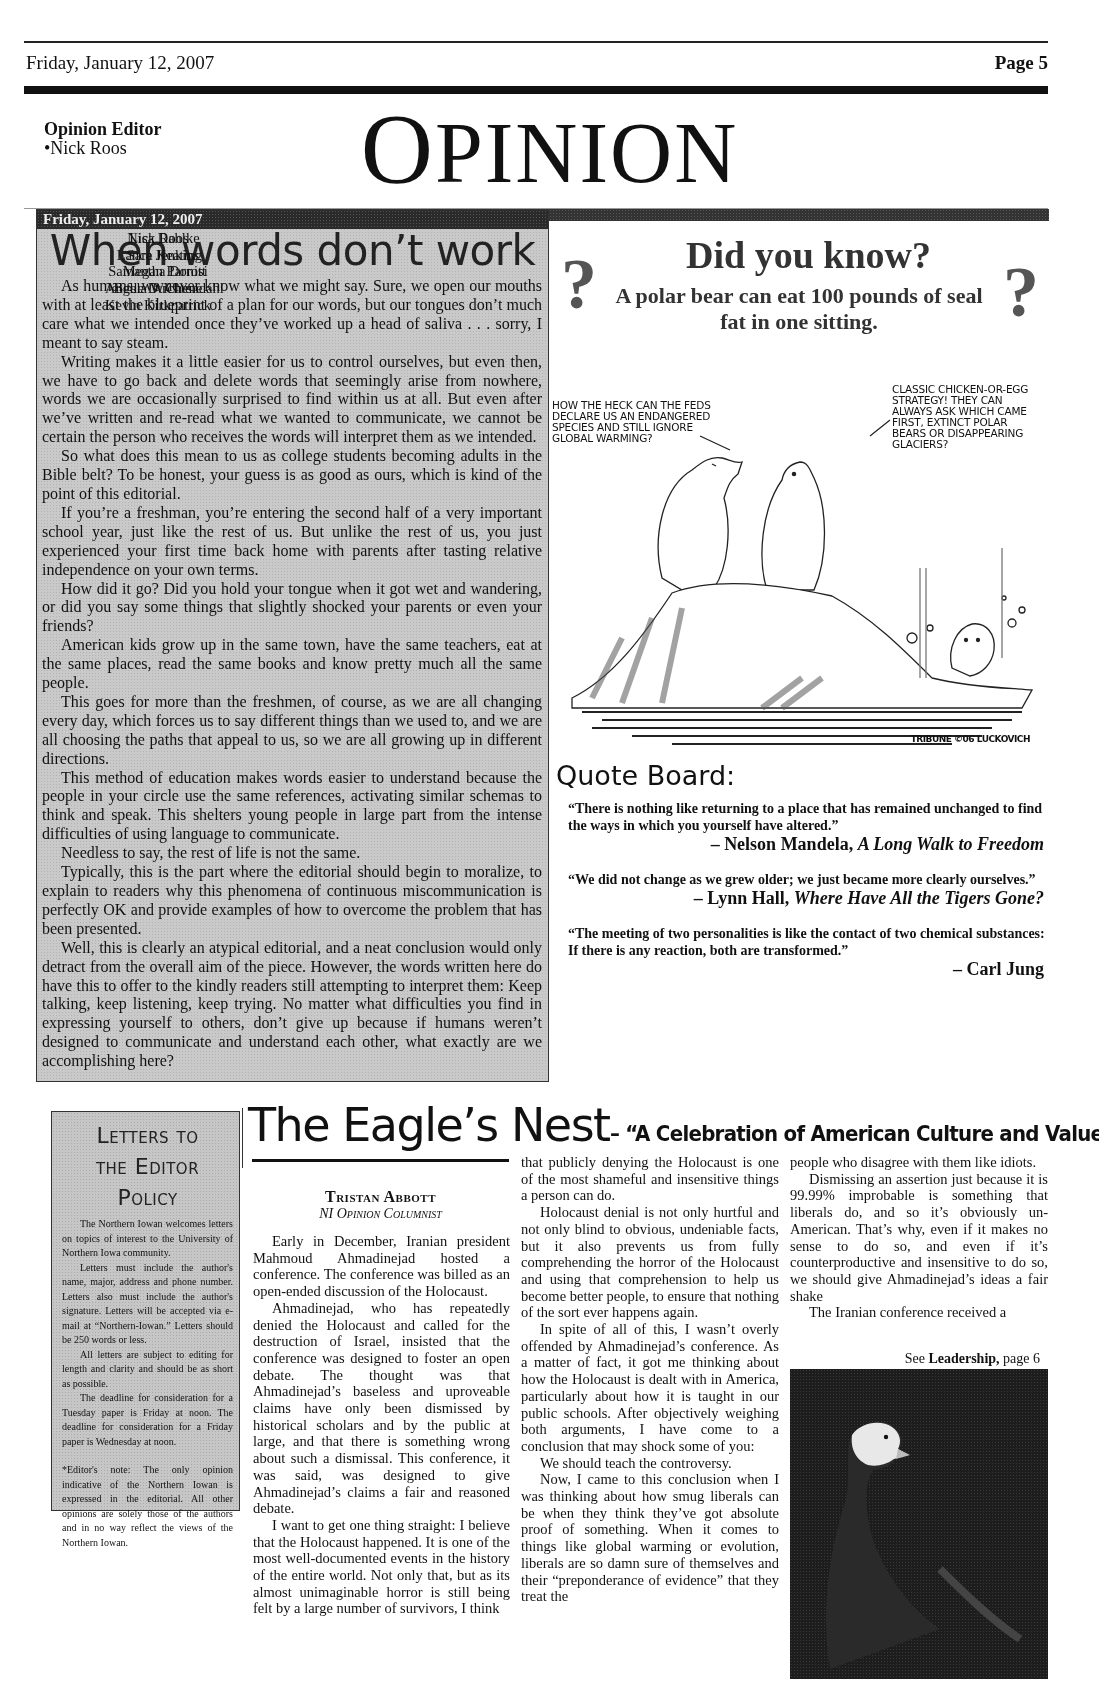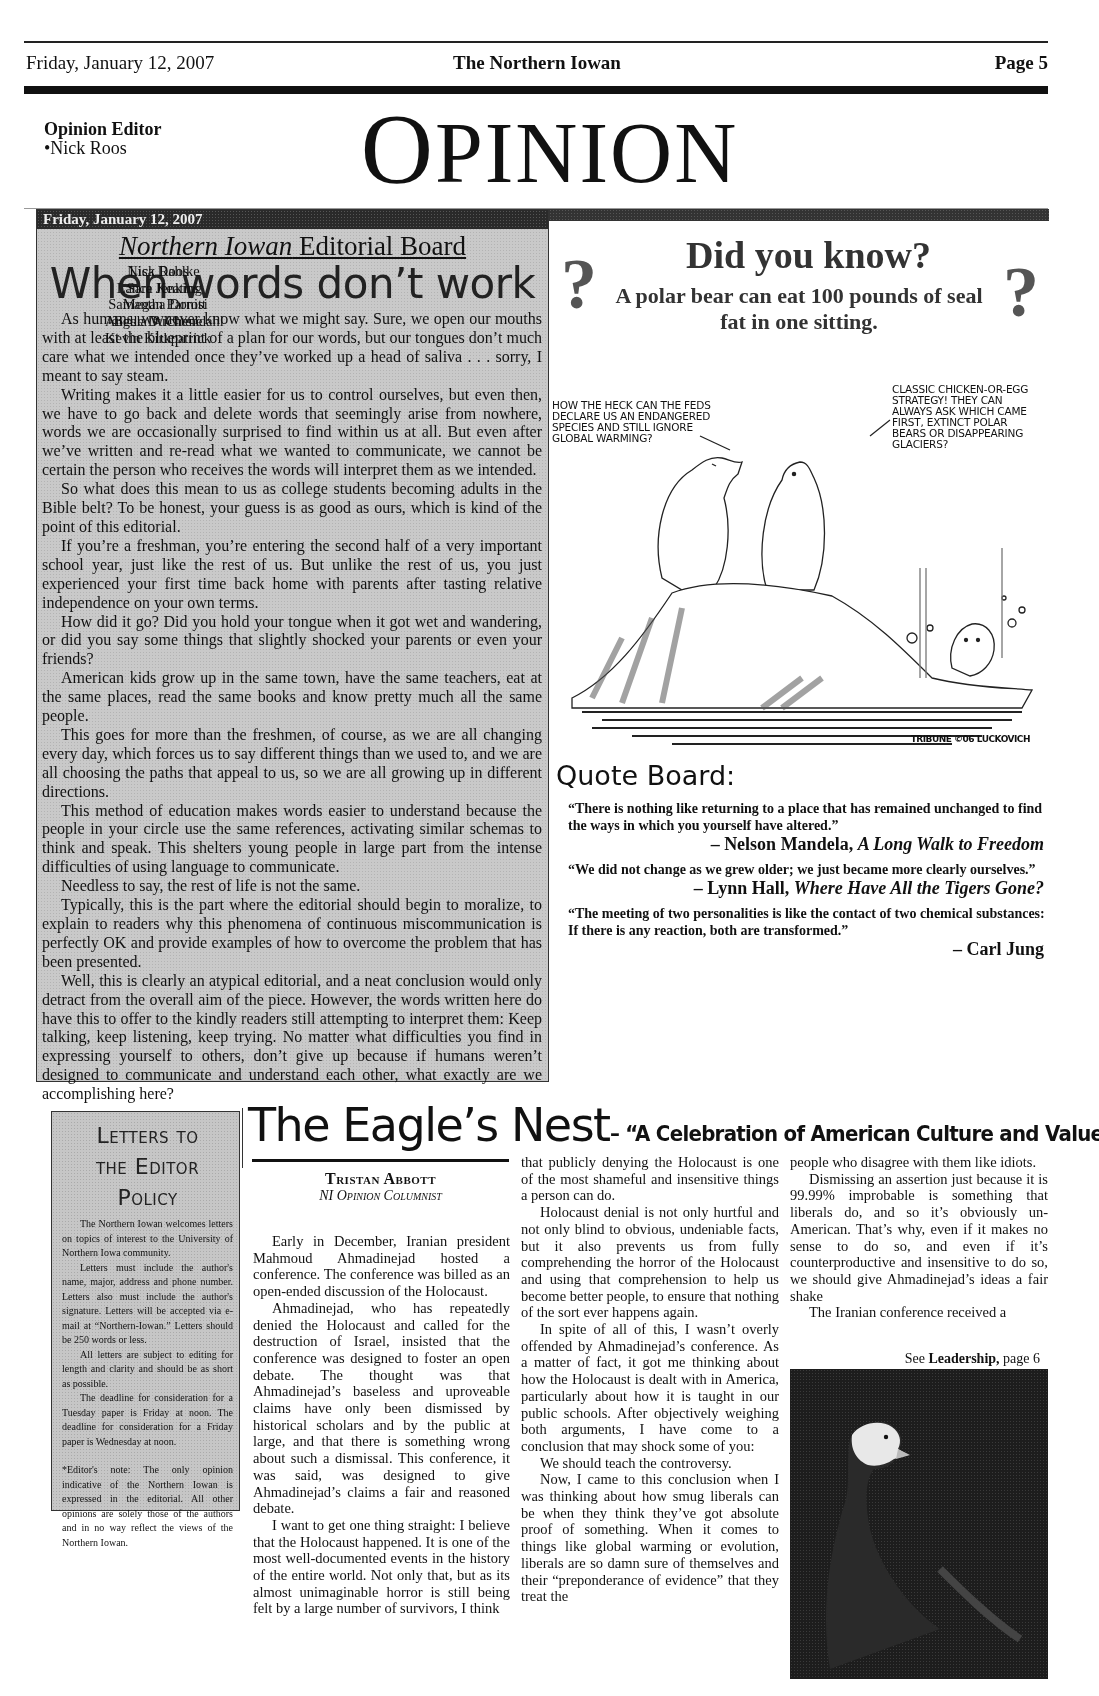--- a/index.html
+++ b/index.html
@@ -55,69 +55,67 @@
     #cartoon svg { position: absolute; left: 0; top: 0; }
     #cartoon-sig { position: absolute; right: 12px; bottom: 14px; font-family: "DejaVu Sans", sans-serif; font-size: 9px; font-weight: bold; letter-spacing: -0.5px; }
 
     
     #quote-board { left: 556px; top: 760px; width: 490px; }
     #quote-board h2 { font-family: "DejaVu Sans", sans-serif; font-weight: normal; font-size: 27px; margin-left: 0; }
     .quote { margin-top: 9px; padding-left: 12px; }
     .quote .text { font-weight: bold; font-size: 14px; line-height: 17px; }
     .quote .attr { text-align: right; font-weight: bold; font-size: 18px; line-height: 20px; padding-right: 2px; }
     .quote .attr .work { font-style: italic; }
-    .quote + .quote { margin-top: 7px; }
+    .quote + .quote { margin-top: 17px; }
     #letters-box { left: 51px; top: 1111px; width: 189px; height: 400px; border: 1px solid #333; background: #c6c6c6;
       background-image: radial-gradient(#aaa 0.6px, transparent 0.7px); background-size: 3px 3px; padding: 8px 6px 0 10px; }
     #letters-title { font-family: "DejaVu Sans", sans-serif; font-size: 22px; text-align: center; line-height: 31px; font-variant: small-caps; letter-spacing: 0.5px; color: #222; margin-bottom: 4px; }
     #letters-body { font-size: 10px; line-height: 14.5px; text-align: justify; }
     #letters-body p { text-indent: 18px; }
     #letters-body p.note { text-indent: 0; margin-top: 14px; }
 
     
     #eagle-rule-left { left: 242px; top: 1108px; width: 1px; height: 60px; background: #333; }
     #eagle-title { left: 248px; top: 1098px; width: 810px; white-space: nowrap; }
     #eagle-title .main { font-family: "DejaVu Sans", sans-serif; font-size: 46px; letter-spacing: -1.5px; }
     #eagle-title .sub { font-family: "DejaVu Sans", sans-serif; font-weight: bold; font-size: 22px; letter-spacing: -0.8px; transform: scaleX(0.9); display: inline-block; transform-origin: left; }
     #byline-rule { left: 252px; top: 1159px; width: 257px; height: 3px; background: #111; }
     #byline { left: 252px; top: 1170px; width: 257px; text-align: center; }
-    #byline .name { font-size: 16px; font-weight: bold; font-variant: small-caps; letter-spacing: 0.5px; }
+    #byline .name { font-size: 16px; font-weight: bold; font-variant: small-caps; letter-spacing: 0.5px; margin-top: 18px; }
     #byline .role { font-size: 14px; font-style: italic; font-variant: small-caps; }
     .col { position: absolute; font-size: 14.5px; line-height: 16.7px; text-align: justify; }
     .col p { text-indent: 19px; }
     .col p.cont { text-indent: 0; }
     #col1 { left: 253px; top: 1233px; width: 257px; }
     #col2 { left: 521px; top: 1154px; width: 258px; }
     #col3 { left: 790px; top: 1154px; width: 258px; }
     #jump { left: 790px; top: 1351px; width: 250px; text-align: right; font-size: 14px; }
     #jump .b { font-weight: bold; }
     #eagle-photo { left: 790px; top: 1369px; width: 258px; height: 310px; background: #1d1d1d;
       background-image: radial-gradient(#3a3a3a 0.8px, transparent 0.9px); background-size: 3px 3px; overflow: hidden; }
   </style>
 </head>
 <body>
 
 <div class="abs" id="top-rule"></div>
 <div class="abs" id="folio">
   <span class="date">Friday, January 12, 2007</span>
-  <span class="paper">The Northern Iowan</span>
   <span class="page">Page 5</span>
 </div>
 <div class="abs" id="folio-bar"></div>
 
 <div class="abs" id="editor-box">
   <div class="lbl">Opinion Editor</div>
   <div>•Nick Roos</div>
 </div>
 <div class="abs" id="section-title"><span class="big">O</span><span>PINION</span></div>
 <div class="abs" id="header-rule"></div>
 
 <div class="abs" id="editorial">
   <div class="dateband">Friday, January 12, 2007</div>
-  <div id="board-title"><span class="it">Northern Iowan</span><span class="rest"> Editorial Board</span></div>
   <div id="board-names">
     <div class="col">
       <div>Nick Roos</div>
       <div>Lance Jenkins</div>
       <div>Samantha Donisi</div>
       <div>Belle DuChene</div>
       <div>Kevin Kirkpatrick</div>
     </div>
     <div class="col">
       <div>Lisa Dahlke</div>

